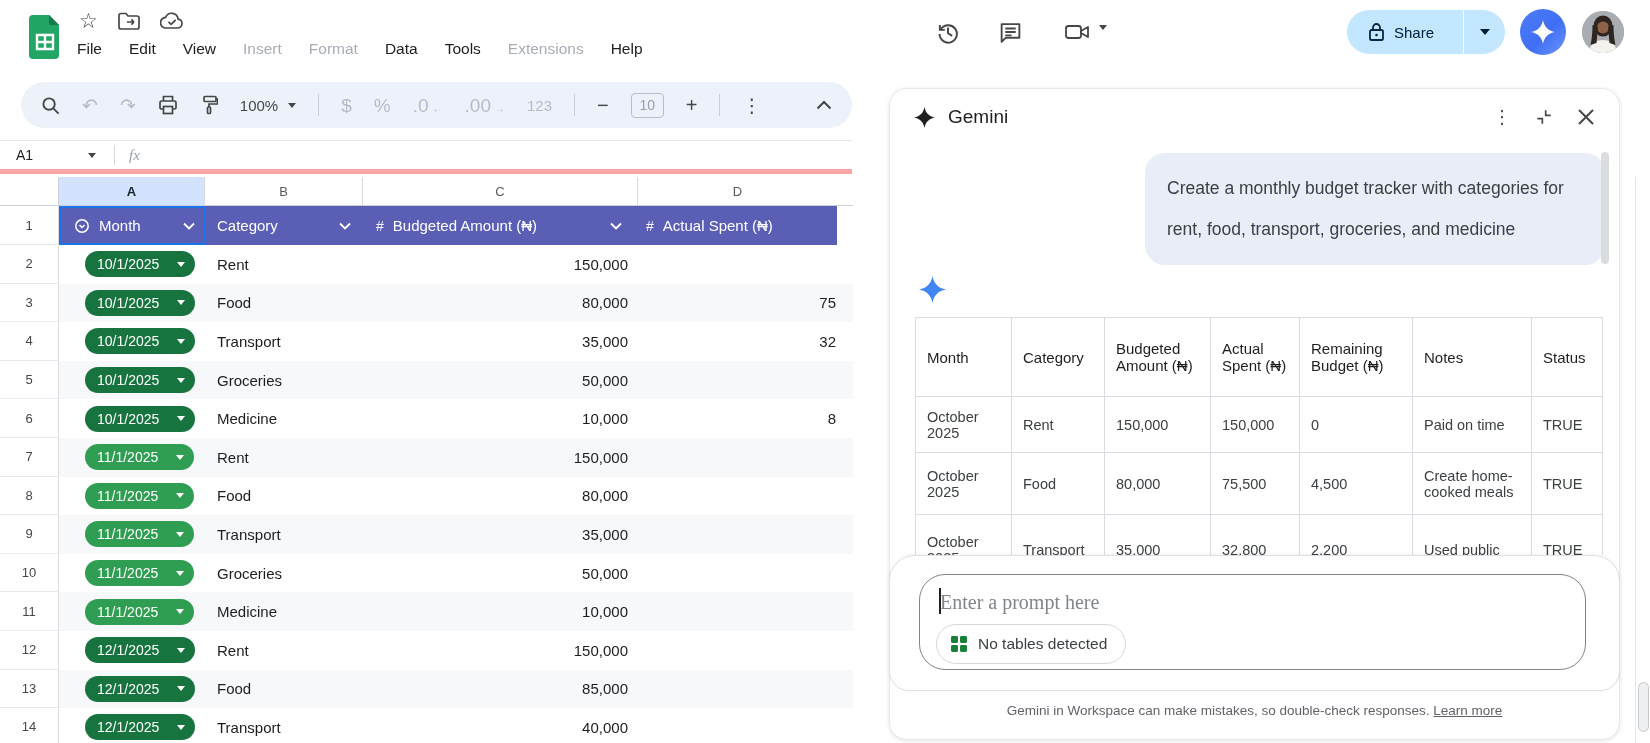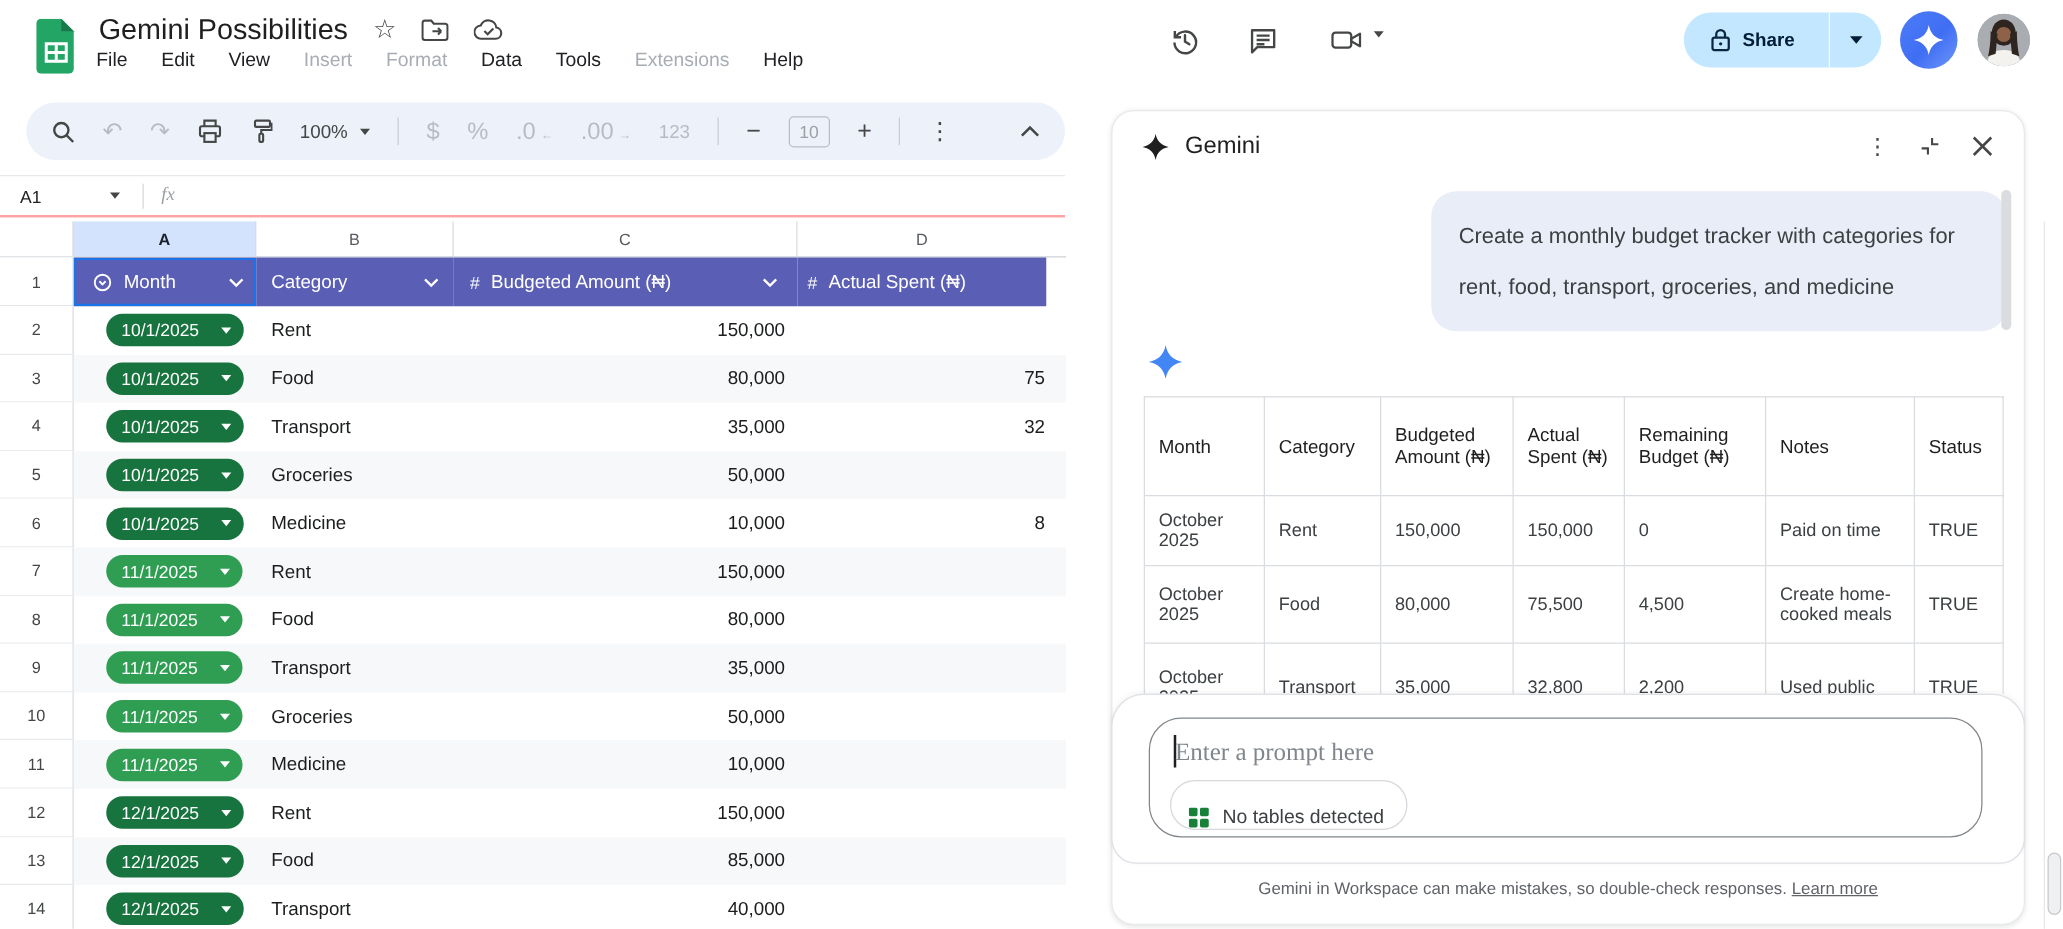--- a/index.html
+++ b/index.html
@@ -22,21 +22,21 @@
   .star-glyph{font-size:21px;line-height:1;color:#444746}
   .menubar{position:absolute;left:77px;top:40px;display:flex;gap:27px}
   .menu-item{font-size:15.5px;color:#202124;cursor:default}
   .menu-item.dimmed{color:#a8adb5}
 
   .top-right{position:absolute;right:0;top:0;width:798px;height:66px}
   .tr-icon{position:absolute;top:20px;color:#444746}
   .share-btn{position:absolute;left:495px;top:10px;width:158px;height:44px;border-radius:22px;
     background:var(--c-share);display:flex;align-items:center}
   .share-main{display:flex;align-items:center;gap:9px;padding-left:21px;width:116px}
-  .share-label{font-size:15px;font-weight:700;color:#001d35}
+  .share-label{font-size:15px;font-weight:400;color:#001d35}
   .share-sep{width:1px;height:44px;background:rgba(255,255,255,.9)}
   .share-caret{flex:1;display:flex;justify-content:center}
   .caret-down{width:0;height:0;border-left:5px solid transparent;border-right:5px solid transparent;border-top:6px solid #001d35}
   .caret-sm{width:0;height:0;border-left:4.5px solid transparent;border-right:4.5px solid transparent;border-top:5.5px solid #444746}
   .gemini-btn{position:absolute;left:668px;top:9px;width:46px;height:46px;border-radius:50%;
     background:linear-gradient(135deg,#4d7cf7 0%,#3f6ef4 55%,#6e96fa 100%);display:flex;align-items:center;justify-content:center}
   .avatar{position:absolute;left:730px;top:11px;width:42px;height:42px;border-radius:50%;overflow:hidden;background:#a9adb2}
 
   
   .toolbar{position:absolute;left:21px;top:82px;width:831px;height:46px;border-radius:23px;
@@ -46,21 +46,21 @@
   .tb-glyph{font-size:19px;line-height:1}
   .tb-divider{width:1px;height:22px;background:#c9cdd6}
   .zoom-label{font-size:15px}
   .fontsize-box{width:33px;height:25px;border:1px solid #b9bdc7;border-radius:4px;display:flex;align-items:center;justify-content:center;font-size:14px;color:#9aa0a6;background:transparent}
   .pm{font-size:20px;line-height:1;color:#444746}
   .tb-collapse{margin-left:auto;color:#444746}
   .mini-arrow{font-size:10px;line-height:1;position:relative;top:4px}
 
   
   .formula-bar{position:absolute;left:0;top:140px;width:852px;height:34px;background:#fff;
-    border-top:1px solid #e6e8eb;border-bottom:2px solid #fca5a5;display:flex;align-items:center}
+    border-top:1px solid #e6e8eb;border-bottom:5px solid #fca5a5;display:flex;align-items:center}
   .name-box{width:96px;padding-left:16px;font-size:14px;color:#202124;display:flex;align-items:center;justify-content:space-between}
   .fx-divider{width:1px;height:20px;background:#d5d8dc;margin:0 14px 0 18px}
   .fx-label{font-style:italic;font-size:15px;color:#9aa0a6;font-family:"Liberation Serif","DejaVu Serif",serif}
 
   
   .grid{position:absolute;left:0;top:177px;width:853px;height:566px;background:#fff;overflow:hidden}
   .col-headers{display:flex;height:29px;border-bottom:1px solid #cdd1d6;background:#fff}
   .col-h{border-right:1px solid #d9dbe0;display:flex;align-items:center;justify-content:center;
     font-size:13px;color:#575b61}
   .corner{width:59px;border-right:1px solid #cdd1d6;background:#fff}
@@ -112,38 +112,37 @@
   .resp-table th{font-size:15px;color:#1f1f1f;font-weight:500;height:79px}
   .panel-scrollbar{position:absolute;right:10px;top:63px;width:8px;height:112px;border-radius:4px;background:#dadce0}
   .bottom-card{position:absolute;left:-1px;right:-1px;top:466px;height:136px;background:#fff;
     border:1px solid #dde0e4;border-radius:26px 26px 20px 20px;box-shadow:0 -1px 4px rgba(0,0,0,.05)}
   .input-box{position:absolute;left:29px;top:18px;width:667px;height:96px;border:1px solid #80868b;border-radius:26px;background:#fff}
   .prompt-input{position:absolute;left:20px;top:12px;width:600px;height:30px;border:none;outline:none;
     font-size:20px;color:#1f1f1f;font-family:Liberation Serif, serif;background:transparent}
   .prompt-input::placeholder{color:#80868b;opacity:1}
   .input-caret{position:absolute;left:19px;top:13px;width:1.5px;height:26px;background:#1f1f1f}
   .no-tables-chip{position:absolute;left:16px;top:49px;height:40px;border:1px solid #d5d8dc;border-radius:21px;
-    display:inline-flex;align-items:flex-end;gap:10px;padding:0 18px 0 14px;background:#fff;font-size:15.5px;color:#3c4043}
+    display:inline-flex;align-items:center;gap:10px;padding:0 18px 0 14px;background:#fff;font-size:15.5px;color:#3c4043}
   .disclaimer{position:absolute;left:0;right:0;top:614px;text-align:center;font-size:13.5px;color:#5f6368}
   .learn-more{color:#5f6368;text-decoration:underline;font-weight:500;cursor:pointer}
 </style>
 </head>
 <body>
 
 <div class="topbar">
   <div class="logo">
     <svg width="32" height="44" viewBox="0 0 32 44">
       <path d="M4 0h16l10 10v30a4 4 0 0 1-4 4H4a4 4 0 0 1-4-4V4a4 4 0 0 1 4-4z" fill="#23a566"></path>
       <path d="M20 0l10 10H20z" fill="#18794a"></path>
       <path d="M8 20h16v14H8z" fill="none" stroke="#fff" stroke-width="2.4"></path>
       <path d="M8 27h16M16 20v14" stroke="#fff" stroke-width="2.4"></path>
     </svg>
   </div>
   <div class="title-row">
-    <span class="doc-title">Gemini Possibilities</span>
     <span class="title-icon star-glyph">☆</span>
     <span class="title-icon">
       <svg width="22" height="18" viewBox="0 0 22 18" fill="none" stroke="#444746" stroke-width="1.7">
         <path d="M1 3.5a2 2 0 0 1 2-2h5l2 2.5h9a2 2 0 0 1 2 2V15a2 2 0 0 1-2 2H3a2 2 0 0 1-2-2z"></path>
         <path d="M9 10h7m0 0-2.6-2.6M16 10l-2.6 2.6"></path>
       </svg>
     </span>
     <span class="title-icon">
       <svg width="24" height="18" viewBox="0 0 24 18" fill="none" stroke="#444746" stroke-width="1.7">
         <path d="M6 16h11.5a4.5 4.5 0 0 0 .6-8.96A6.5 6.5 0 0 0 5.6 5.4 5.3 5.3 0 0 0 6 16z"></path>

